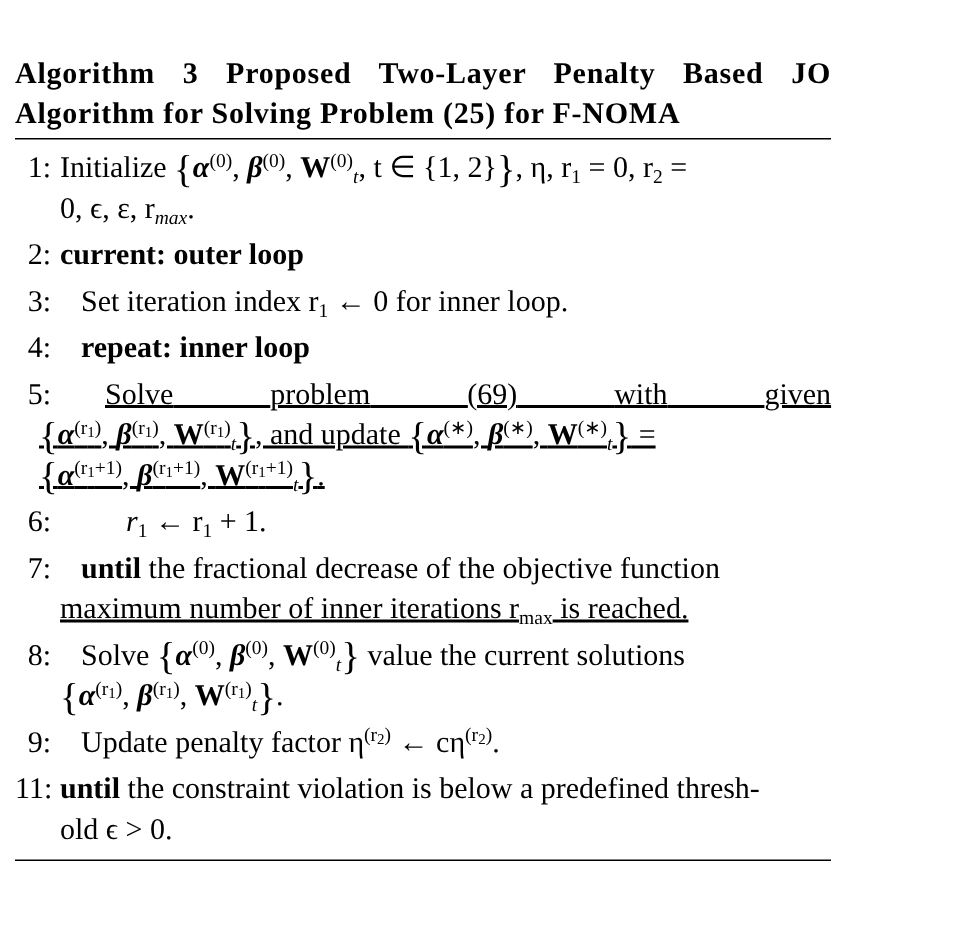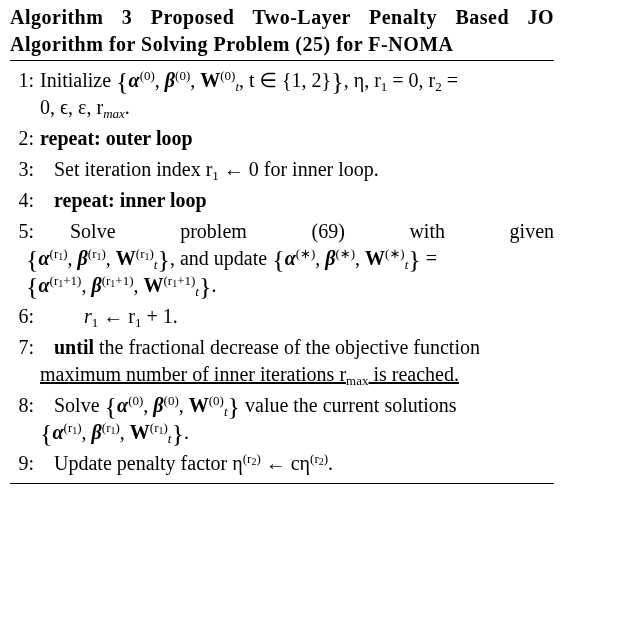--- a/index.html
+++ b/index.html
@@ -8,20 +8,21 @@
     background: #fff;
     font-family: "Times New Roman", Times, serif;
     font-size: 20px;
     color: #000;
     line-height: 1.35;
   }
   .page {
     width: 564px;
     padding: 4px 10px 8px 10px;
     box-sizing: border-box;
+    margin-top: 32px;
   }
   .title {
     font-weight: bold;
     letter-spacing: 0.5px;
     text-align: justify;
     text-align-last: justify;
     margin-bottom: 2px;
   }
   .title .second-line {
     display: block;
@@ -53,21 +54,21 @@
     width: 30px;
     flex: 0 0 30px;
     text-align: right;
     padding-right: 6px;
     box-sizing: border-box;
   }
   .step .body {
     flex: 1 1 auto;
   }
   .step.indent1 .body { padding-left: 14px; }
-  .step.indent2 .body { padding-left: 30px; }
+  .step.indent2 .body { padding-left: 30px; text-decoration: underline; }
   .step.indent3 .body { padding-left: 44px; }
   .bold { font-weight: bold; }
   .sbrace { font-size: 26px; line-height: 0; position: relative; top: 3px; }
   .super { font-size: 13px; position: relative; top: -7px; }
   .sub { font-size: 13px; position: relative; top: 4px; }
   .ital { font-style: italic; }
   .bital { font-style: italic; font-weight: bold; }
   .jline {
     text-align: justify;
     text-align-last: justify;
@@ -91,21 +92,21 @@
   <div class="step">
     <div class="num">1:</div>
     <div class="body">
       <span>Initialize </span><span class="sbrace">{</span><span class="bital">α</span><span class="super">(0)</span><span>, </span><span class="bital">β</span><span class="super">(0)</span><span>, </span><span class="bold">W</span><span class="super">(0)</span><span class="sub ital">t</span><span>, t ∈ {1, 2}</span><span class="sbrace">}</span><span>, η, r</span><span class="sub">1</span><span> = 0, r</span><span class="sub">2</span><span> =</span><br>
       <span>0, ϵ, ε, r</span><span class="sub ital">max</span><span>.</span>
     </div>
   </div>
 
   <div class="step">
     <div class="num">2:</div>
-    <div class="body bold">repeat: outer loop</div>
+    <div class="body bold">current: outer loop</div>
   </div>
 
   <div class="step indent1">
     <div class="num">3:</div>
     <div class="body">
       <span>Set iteration index r</span><span class="sub">1</span><span> ← 0 for inner loop.</span>
     </div>
   </div>
 
   <div class="step indent1">
@@ -158,18 +159,25 @@
   </div>
 
   <div class="step indent1">
     <div class="num">9:</div>
     <div class="body">
       <span>Update penalty factor η</span><span class="super"><span>(r</span><span style="font-size:10px; position:relative; top:2px;">2</span><span>)</span></span><span> ← cη</span><span class="super"><span>(r</span><span style="font-size:10px; position:relative; top:2px;">2</span><span>)</span></span><span>.</span>
     </div>
   </div>
 
 
+  <div class="step">
+    <div class="num">11:</div>
+    <div class="body">
+      <span class="bold">until</span><span> the constraint violation is below a predefined thresh-</span>
+      <div><span>old ϵ &gt; 0.</span></div>
+    </div>
+  </div>
 
 </div>
 
 <hr class="hr-bottom">
 
 </div>
 
 </body></html>

